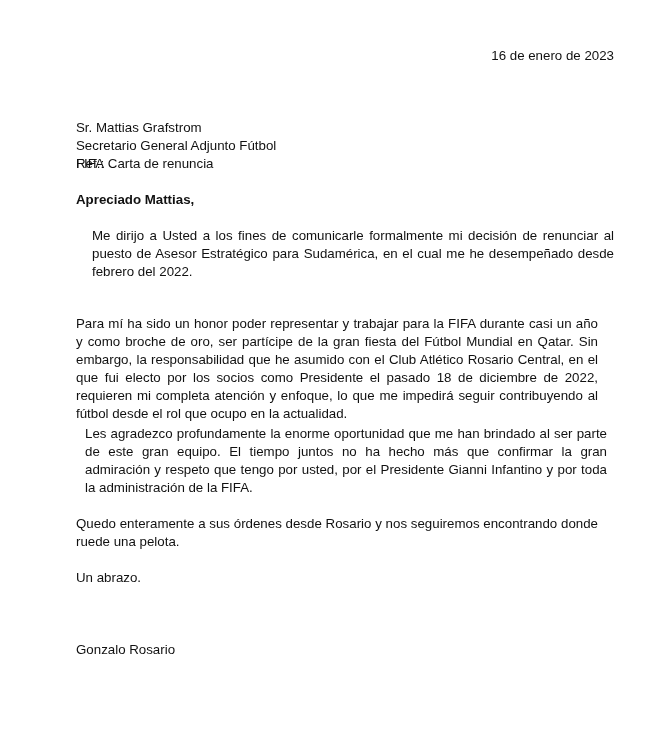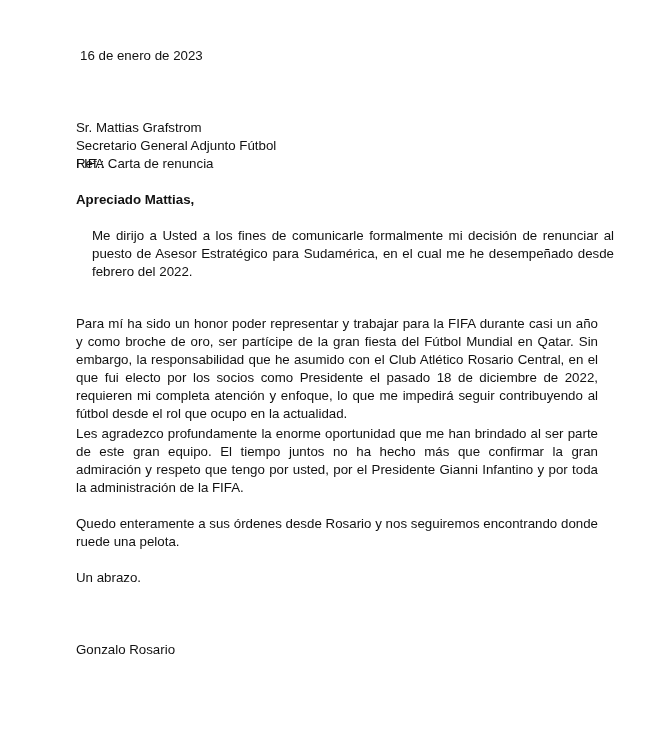--- a/index.html
+++ b/index.html
@@ -19,22 +19,23 @@
       position: absolute;
       left: 76px;
       top: 0;
       width: 522px;
       font-size: 13.3px;
       line-height: 18px;
     }
     .date {
       position: absolute;
       top: 47px;
-      left: 4px;
+      left: 16px;
       width: 522px;
+      text-align: right;
     }
     .recipient {
       position: absolute;
       top: 83px;
       left: 0;
       margin-top: 36px;
     }
     .recipient div { height: 18px; }
     .ref {
       position: absolute;
@@ -50,21 +51,21 @@
     }
     .para {
       position: absolute;
       left: 0;
       width: 522px;
       text-align: justify;
       margin: 0;
     }
     .p1 { top: 227px; margin-left: 16px; }
     .p2 { top: 315px; }
-    .p3 { top: 425px; }
+    .p3 { top: 425px; margin-left: 9px; }
     .p4 { top: 515px; }
     .closing {
       position: absolute;
       top: 569px;
       left: 0;
       text-align: center;
     }
     .signature {
       position: absolute;
       top: 641px;

